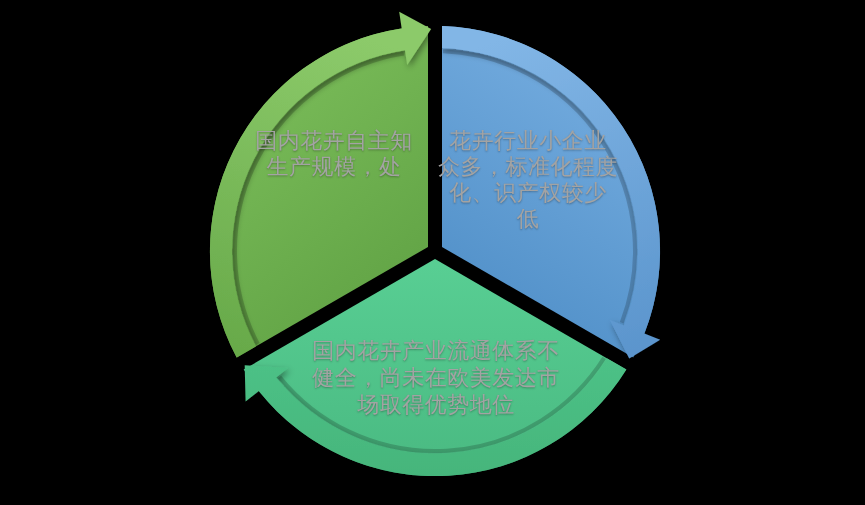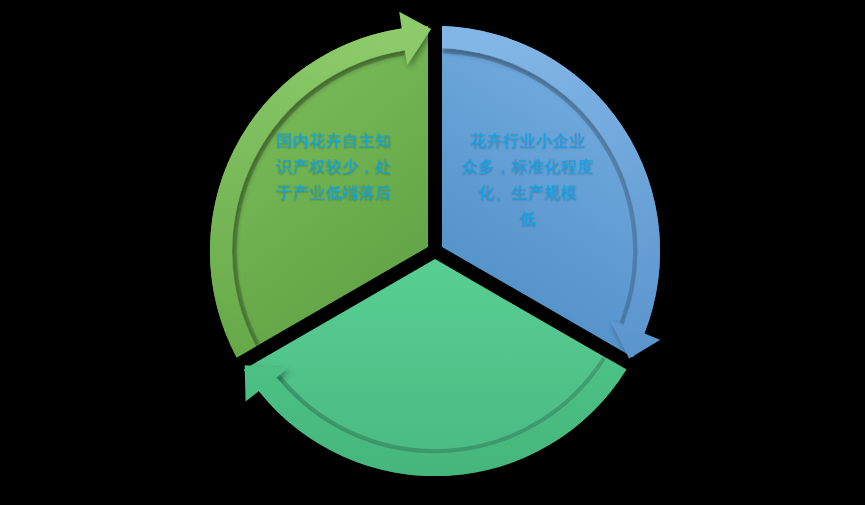--- a/index.html
+++ b/index.html
@@ -7,22 +7,22 @@
     position: relative;
     width: 865px;
     height: 505px;
     overflow: hidden;
     font-family: "DejaVu Sans", sans-serif;
   }
   .stage svg { position: absolute; left: 0; top: 0; }
   .seg-label {
     position: absolute;
     text-align: center;
-    color: #0ea5e9;
-    font-size: 16px;
+    color: #a3a3a3;
+    font-size: 22px;
     line-height: 26px;
     letter-spacing: 0.5px;
     text-shadow: 0 1px 2px rgba(0,0,0,0.30);
     pointer-events: none;
   }
   #label-green { left: 234px; top: 128px; width: 200px; }
   #label-blue  { left: 430px; top: 128px; width: 196px; font-family: Liberation Serif, serif; }
   #label-teal  { left: 306px; top: 337px; width: 260px; line-height: 27px; }
 </style>
 </head>
@@ -66,25 +66,29 @@
       <path d="M 442.0 247.0 L 633.3 357.4 A 225 225 0 0 0 442.0 26.1 Z" fill="url(#body1)"></path>
       <path d="M 621.7 322.7 A 200 200 0 0 0 443.0 51.2" fill="none" stroke="rgba(0,0,0,0.18)" stroke-width="4"></path>
       <path d="M 442.0 26.1 A 225 225 0 0 1 644.3 333.5 L 660.2 339.7 L 629.2 358.6 L 609.9 319.9 L 623.9 325.4 A 203 203 0 0 0 442.0 48.1 Z" fill="url(#band1)" filter="url(#ds)"></path>
       <path d="M 435.0 259.1 L 243.7 369.5 A 225 225 0 0 0 626.3 369.5 Z" fill="url(#body2)"></path>
       <path d="M 279.6 376.9 A 200 200 0 0 0 604.1 357.9" fill="none" stroke="rgba(0,0,0,0.18)" stroke-width="4"></path>
       <path d="M 626.3 369.5 A 225 225 0 0 1 258.9 391.1 L 245.6 401.6 L 244.7 365.3 L 287.9 368.0 L 276.1 377.4 A 203 203 0 0 0 607.2 358.5 Z" fill="url(#band2)" filter="url(#ds)"></path>
     </svg>
 
   <div class="seg-label" id="label-green">
     <div>国内花卉自主知</div>
-    <div>识产权较少，处</div>
-    <div>于产业低端落后</div>
+    <div>生产规模，处</div>
   </div>
 
   <div class="seg-label" id="label-blue">
     <div>花卉行业小企业</div>
     <div>众多，标准化程度</div>
-    <div>化、生产规模</div>
+    <div>化、识产权较少</div>
     <div>低</div>
   </div>
 
+  <div class="seg-label" id="label-teal">
+    <div>国内花卉产业流通体系不</div>
+    <div>健全，尚未在欧美发达市</div>
+    <div>场取得优势地位</div>
+  </div>
 
 </div>
 
 </body></html>

